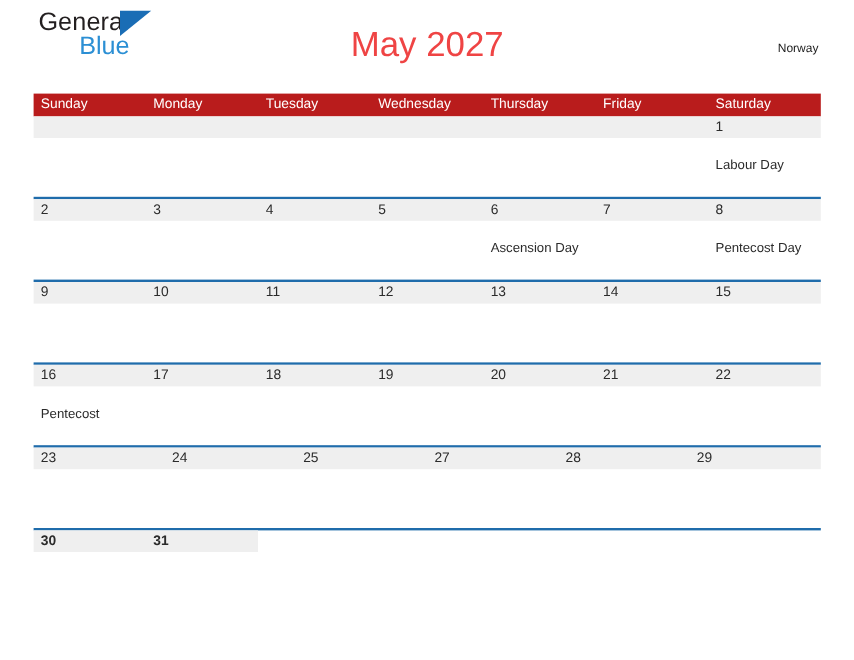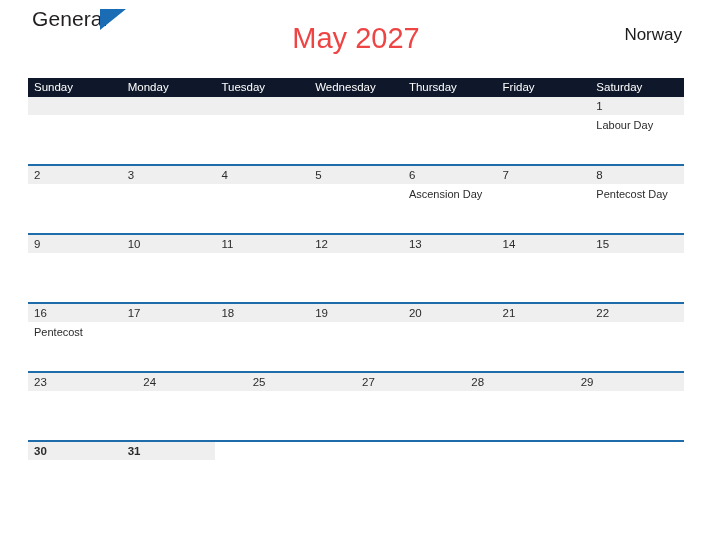--- a/index.html
+++ b/index.html
@@ -72,37 +72,37 @@
     text-align: center;
     font-size: 29px;
     font-weight: 400;
     color: #ef4444;
     letter-spacing: 0px;
   }
 
   .region {
     position: absolute;
     right: 2px;
-    top: 25px;
-    font-size: 17px;
+    top: 35px;
+    font-size: 10px;
     color: #1c1c1c;
   }
 
   
   .calendar {
     position: absolute;
     left: 28px;
     top: 78px;
     width: 656px;
   }
 
   .dow-row {
     display: flex;
     width: 100%;
-    background: #0f172a;
+    background: #b91c1c;
     height: 19px;
   }
   .dow {
     flex: 1 1 0;
     box-sizing: border-box;
     padding-left: 6px;
     color: #ffffff;
     font-size: 11.5px;
     line-height: 19px;
     white-space: nowrap;
@@ -143,41 +143,42 @@
     padding: 0 4px 0 6px;
     min-width: 0;
   }
   .daynum {
     font-size: 11.5px;
     line-height: 18px;
     height: 18px;
     color: #2b2b2b;
   }
   .events {
-    padding-top: 4px;
+    padding-top: 17px;
   }
   .event {
     font-size: 11px;
     line-height: 13.5px;
     color: #2b2b2b;
     white-space: nowrap;
   }
   .event-indent {
     padding-left: 11px;
   }
 </style>
 </head>
 <body>
 
 <div class="page">
 
   <div class="header">
 
     <div class="logo">
       <span class="logo-row1"><span>General</span><span class="logo-tri"></span></span>
+      <span class="logo-row2">Blue</span>
     </div>
 
     <div class="title">May 2027</div>
 
     <div class="region">Norway</div>
   </div>
 
   <div class="calendar">
     <div class="dow-row" id="dow-row">
         <div class="dow">Sunday</div>

